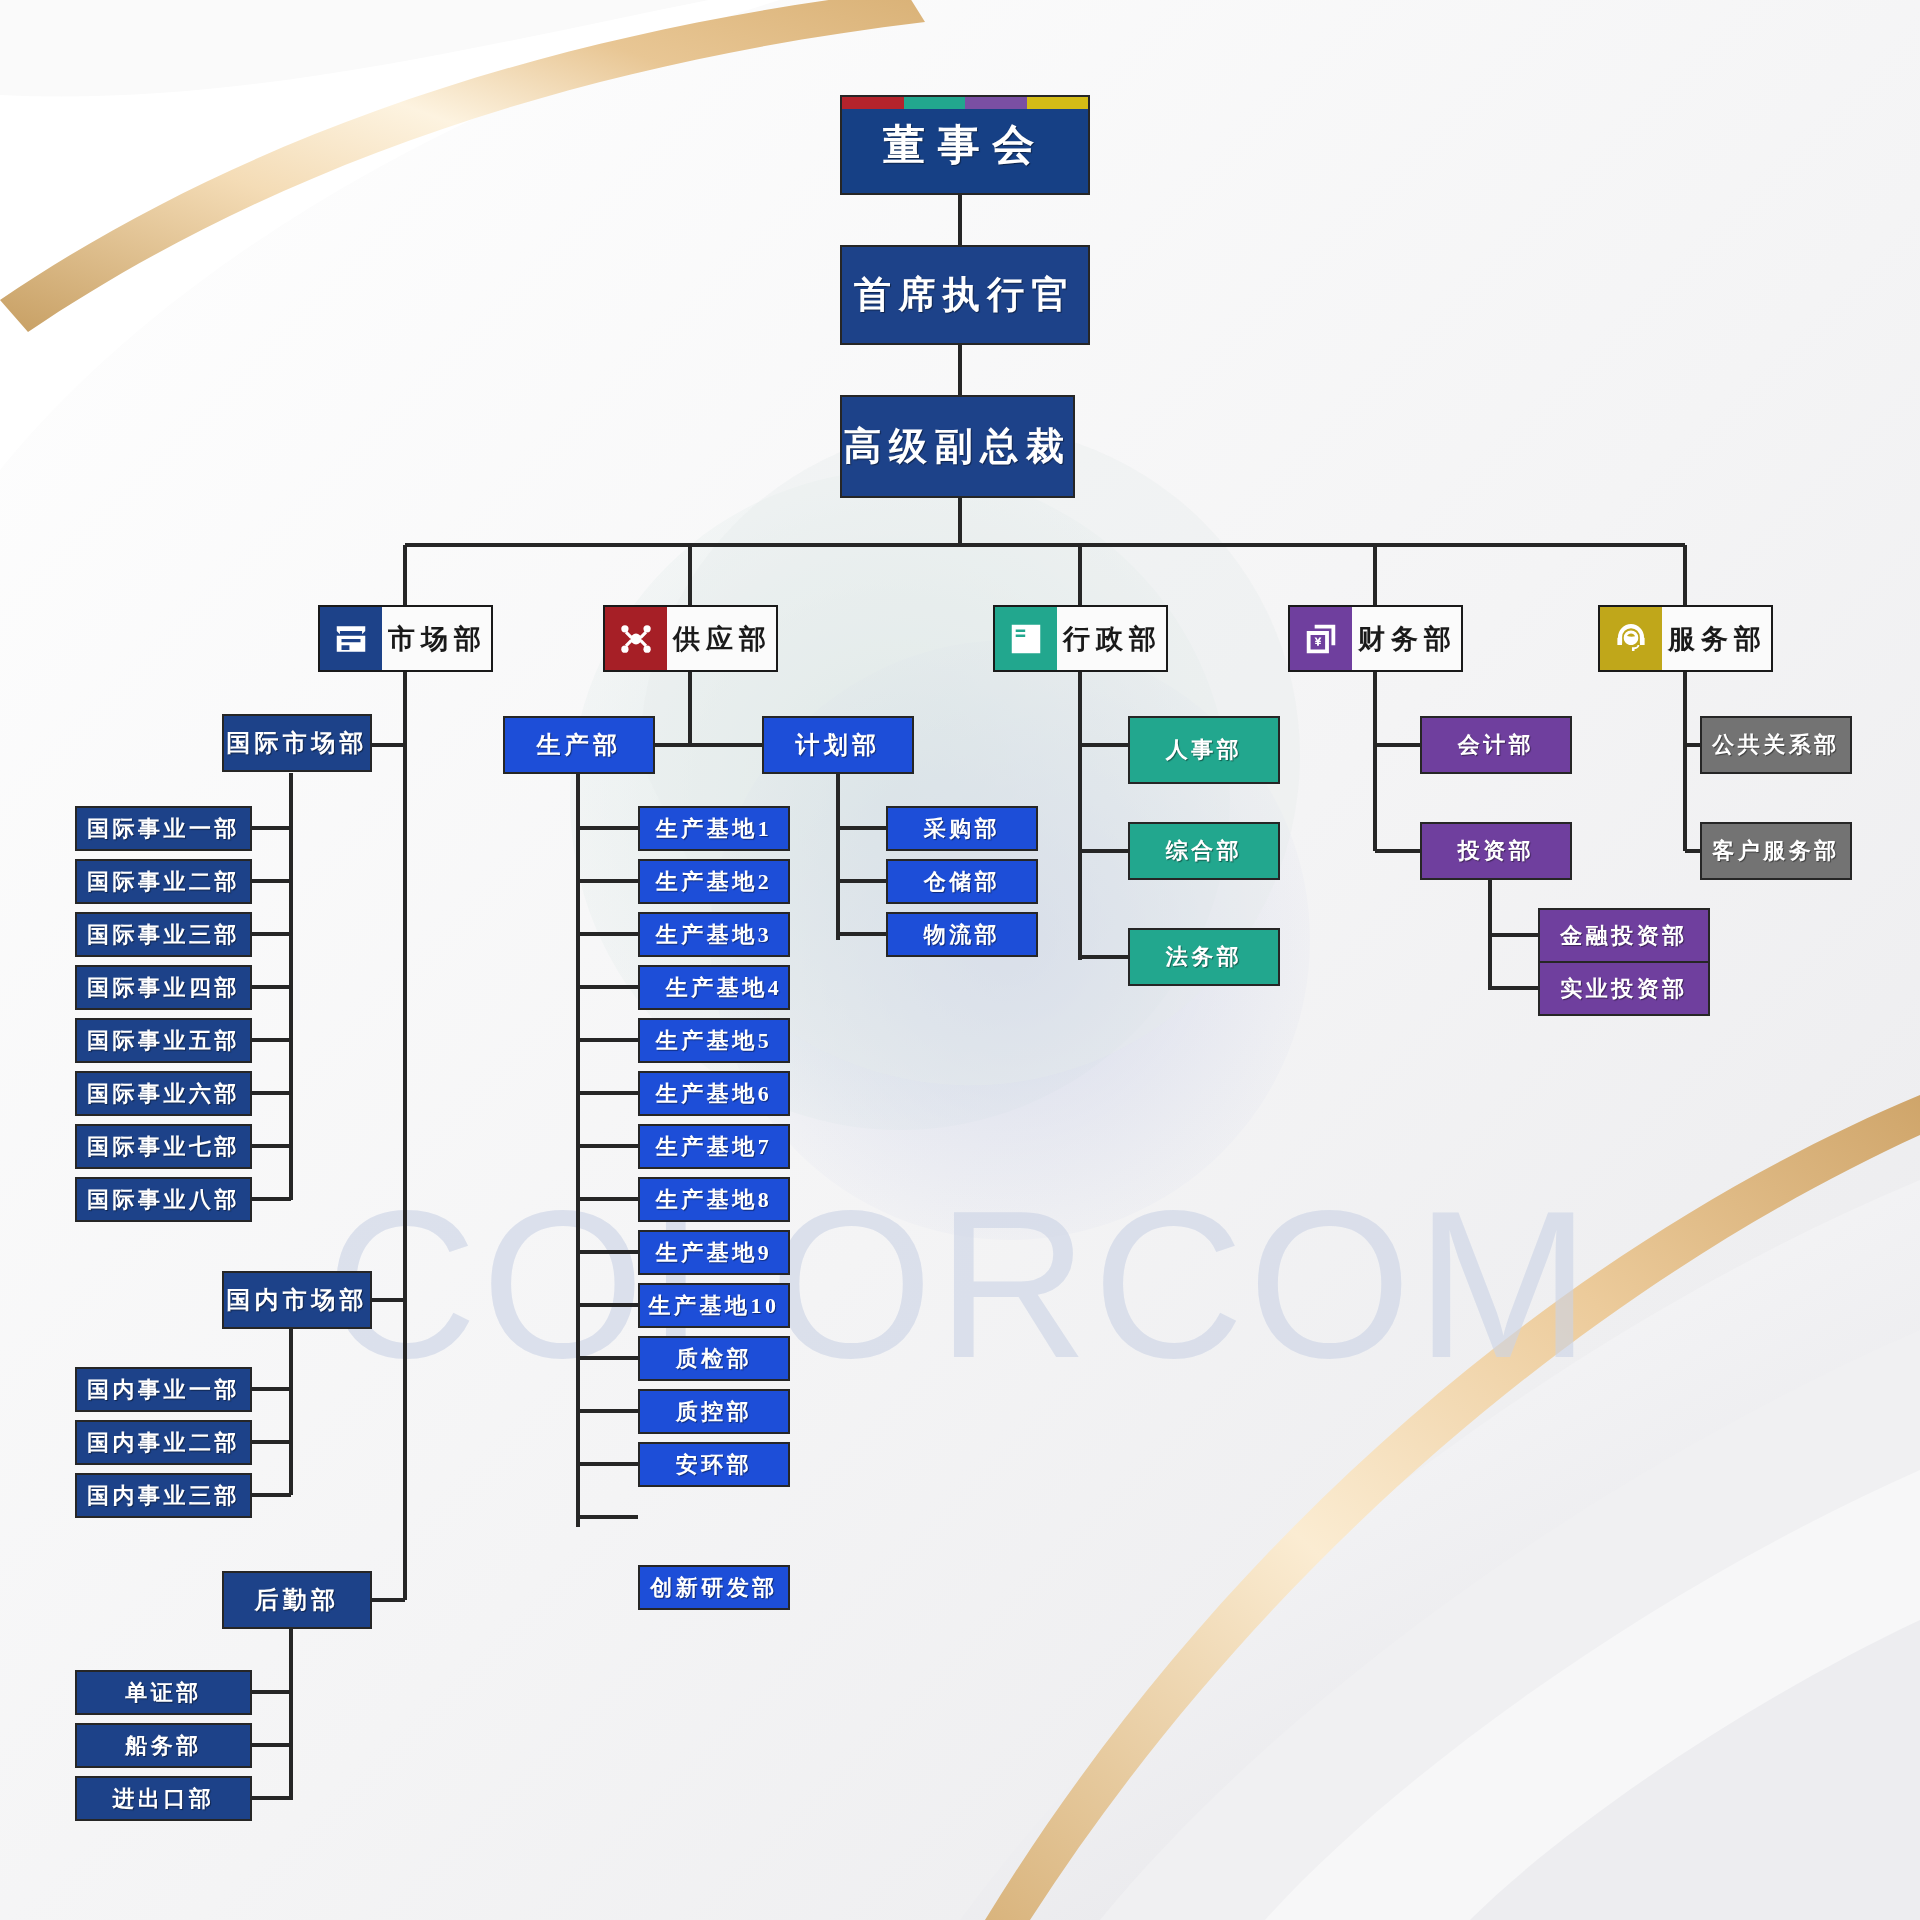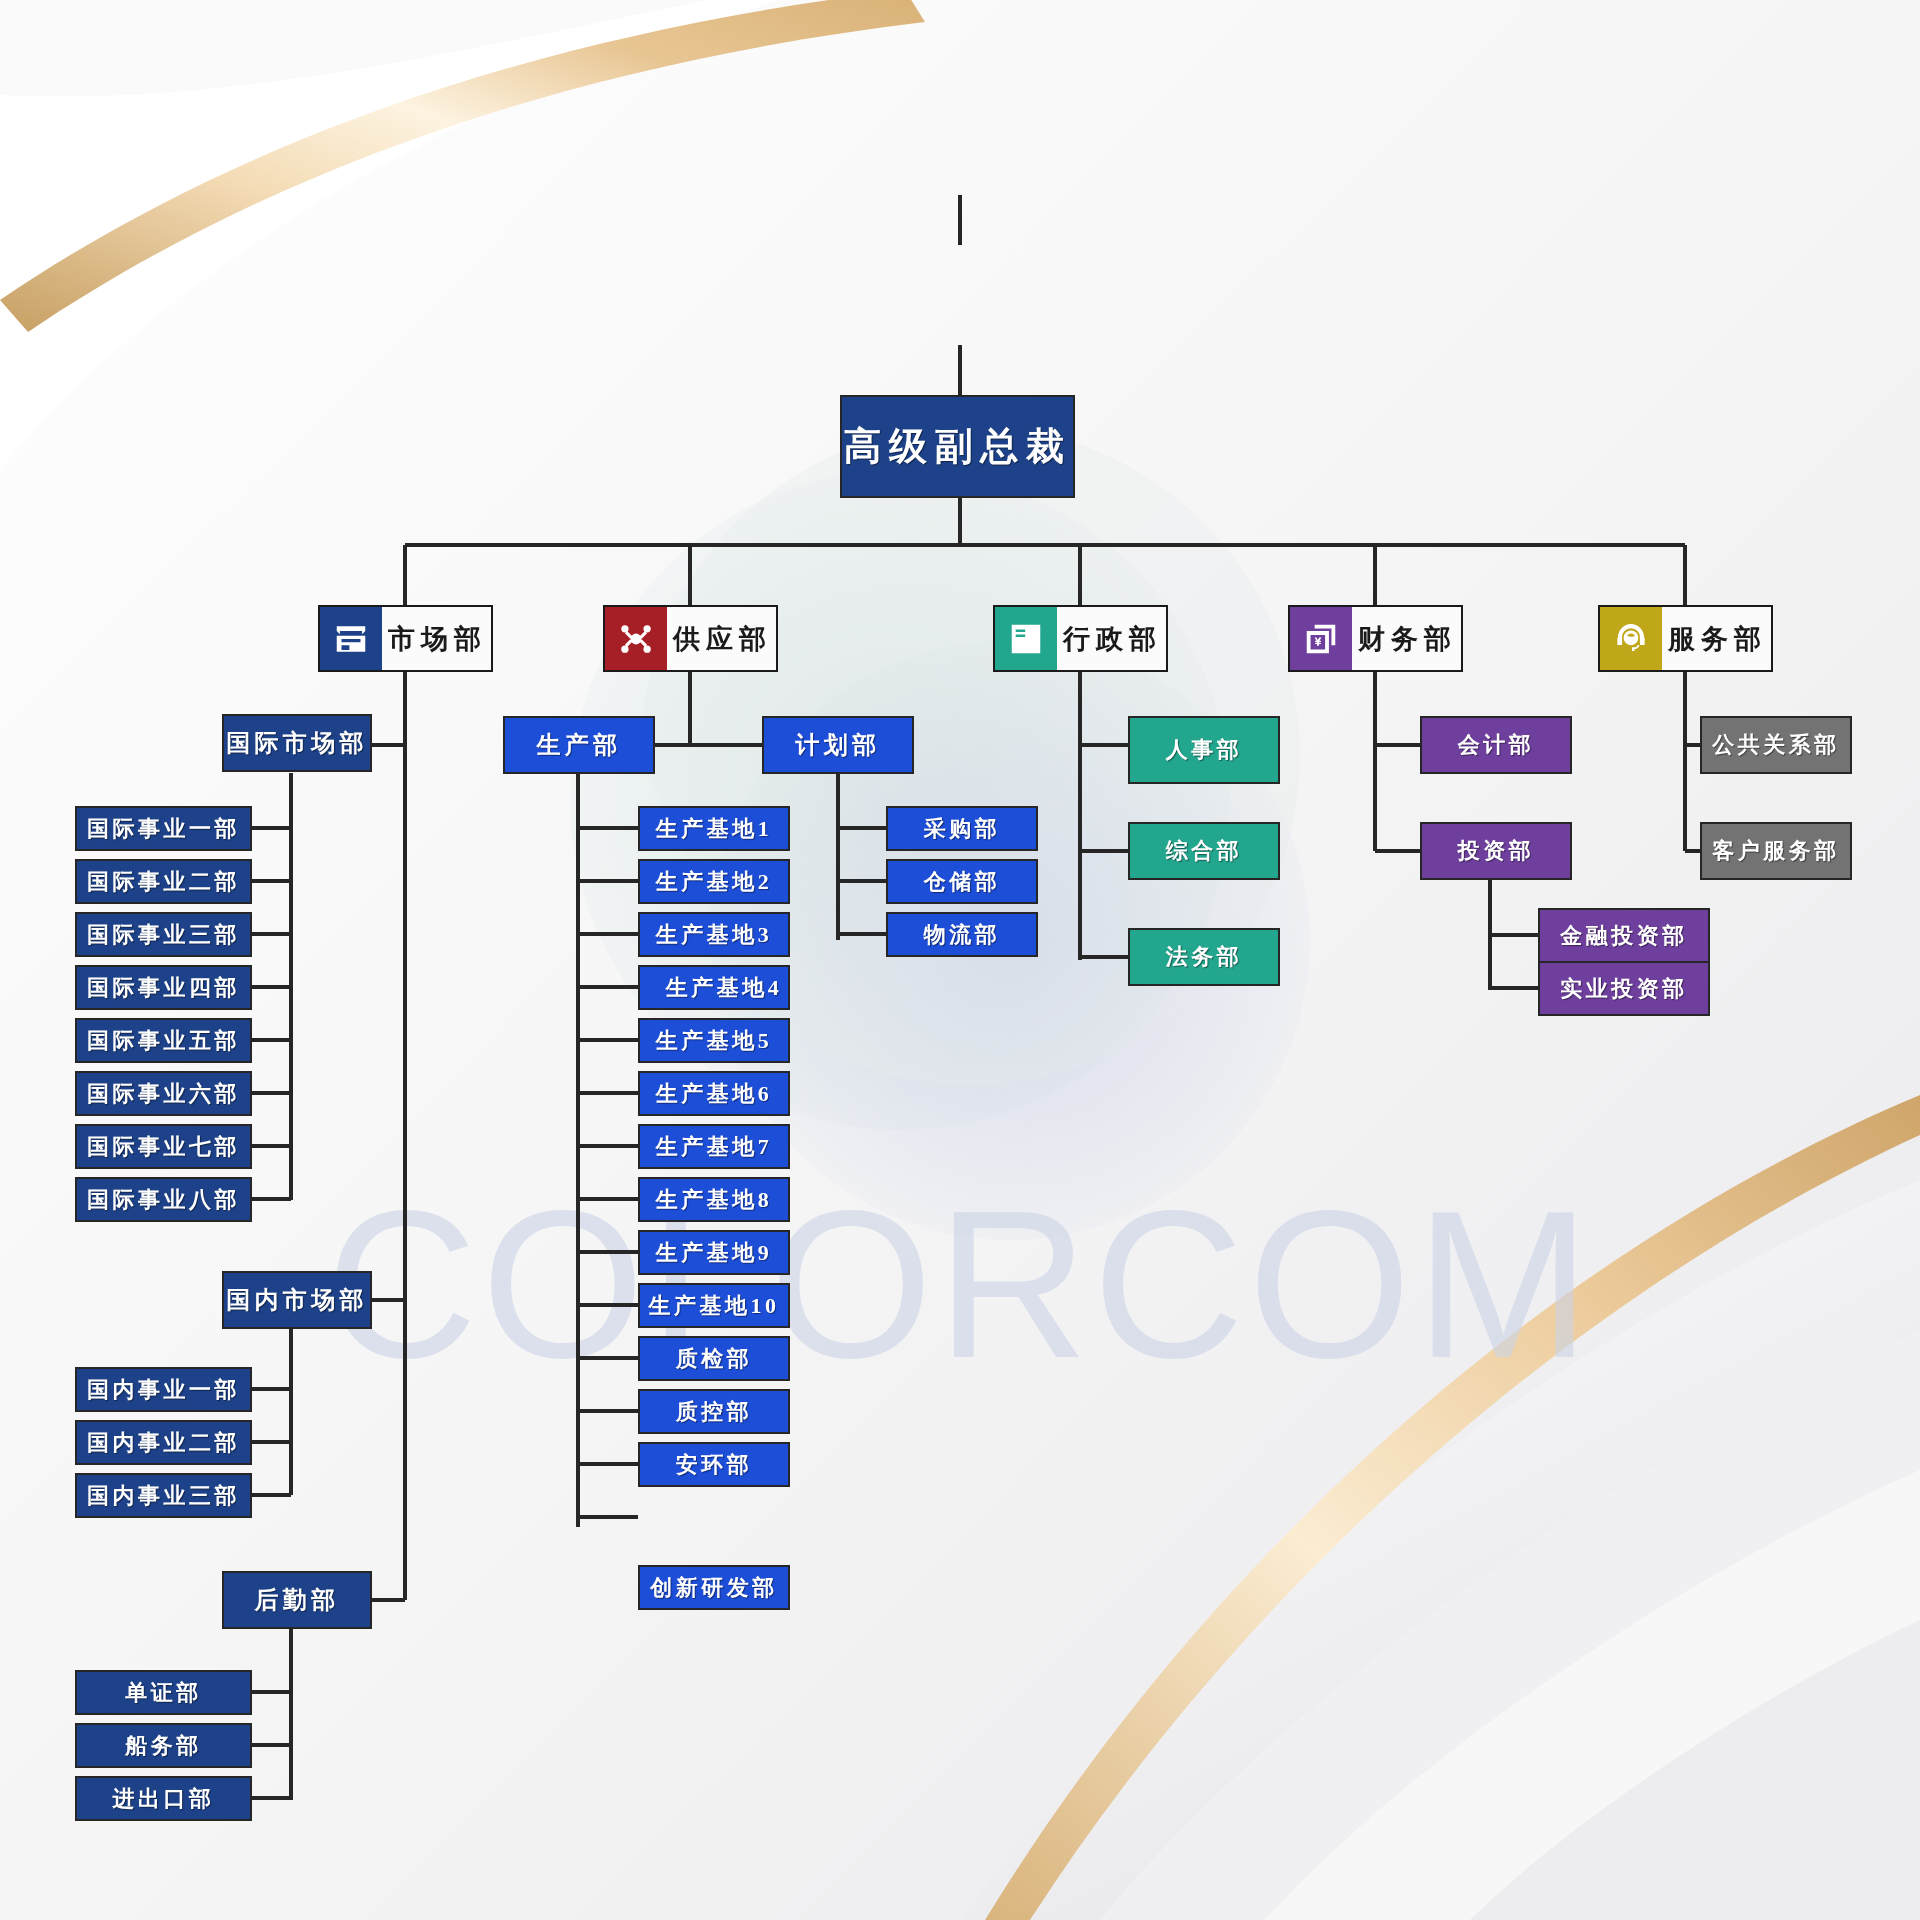--- a/index.html
+++ b/index.html
@@ -207,21 +207,33 @@
     <path d="M1490,988 L1538,988"></path>
 
     <path d="M1685,672 L1685,851"></path>
     <path d="M1685,745 L1700,745"></path>
     <path d="M1685,851 L1700,851"></path>
   </g>
 </svg>
 
 <div id="chart">
 
-
+  <div class="node lvl1" style="left:840px;top:95px;width:250px;height:100px;">
+    <span class="stripe">
+      <i style="background:#b5232c"></i>
+        <i style="background:#22a78e"></i>
+      <i style="background:#7a4fa3"></i>
+        <i style="background:#d4bc16"></i>
+    </span>
+    <span>董事会</span>
+  </div>
+
+  <div class="node lvl1 blue" style="left:840px;top:245px;width:250px;height:100px;font-size:37px;letter-spacing:.20em;">
+    <span>首席执行官</span>
+  </div>
 
   <div class="node lvl1 blue" style="left:840px;top:395px;width:235px;height:103px;font-size:38px;letter-spacing:.20em;">
     <span>高级副总裁</span>
   </div>
 
   <div class="dept d-blue" style="left:318px;top:605px;width:175px;height:67px;">
     <span class="ico">
       <svg viewBox="0 0 24 24">
           <path d="M3 4h18v3l-2 2v-2H5v2L3 7V4zm0 6h18v10H3V10zm3 2v2h12v-2H6zm0 4v3h5v-3H6z"></path>
         </svg>

